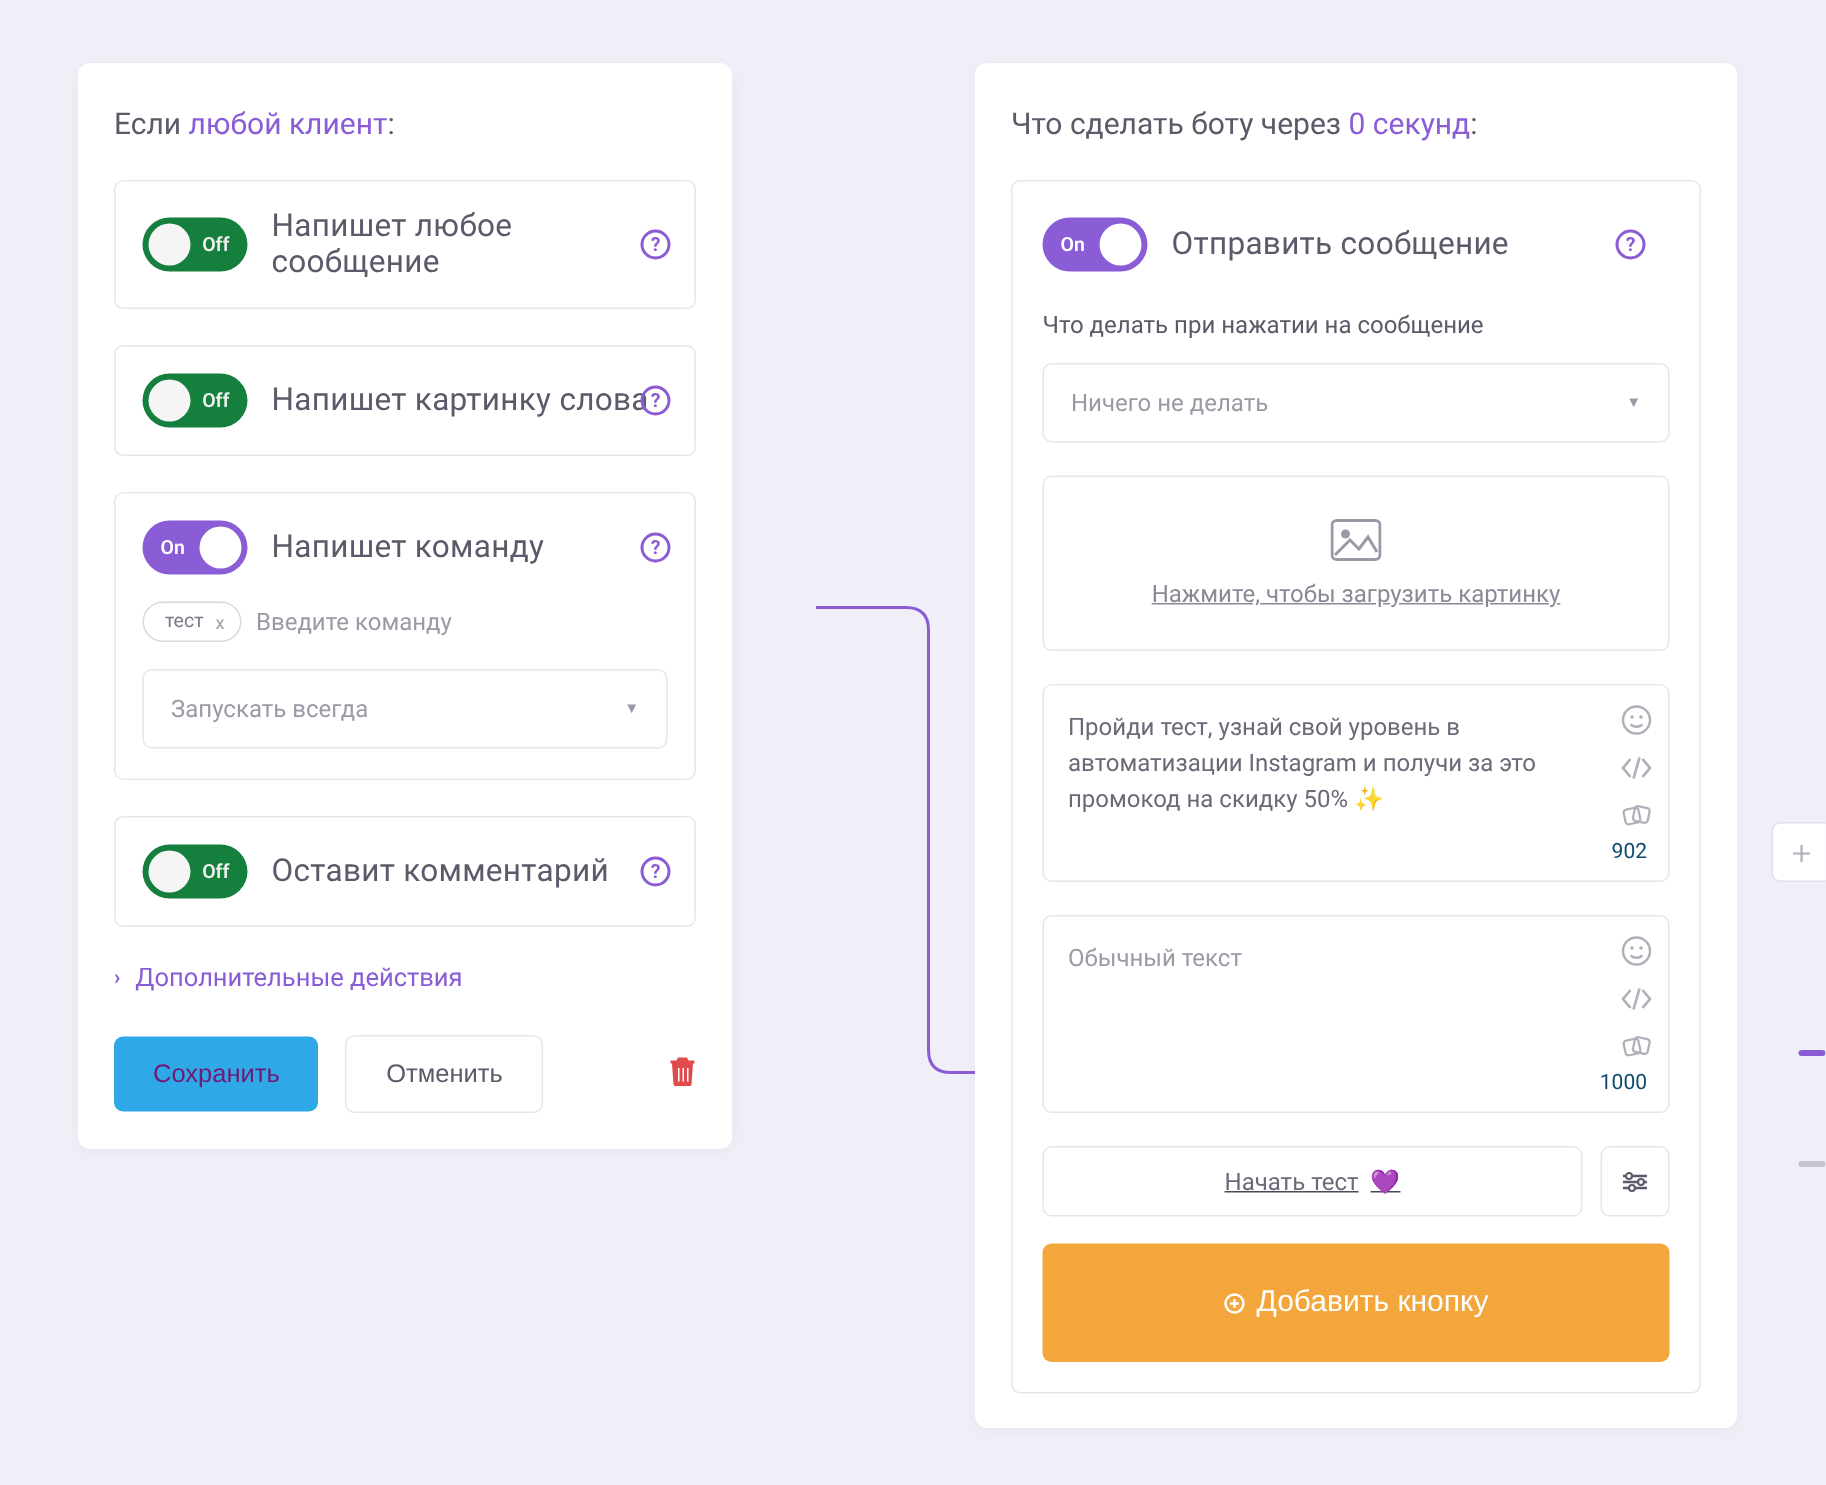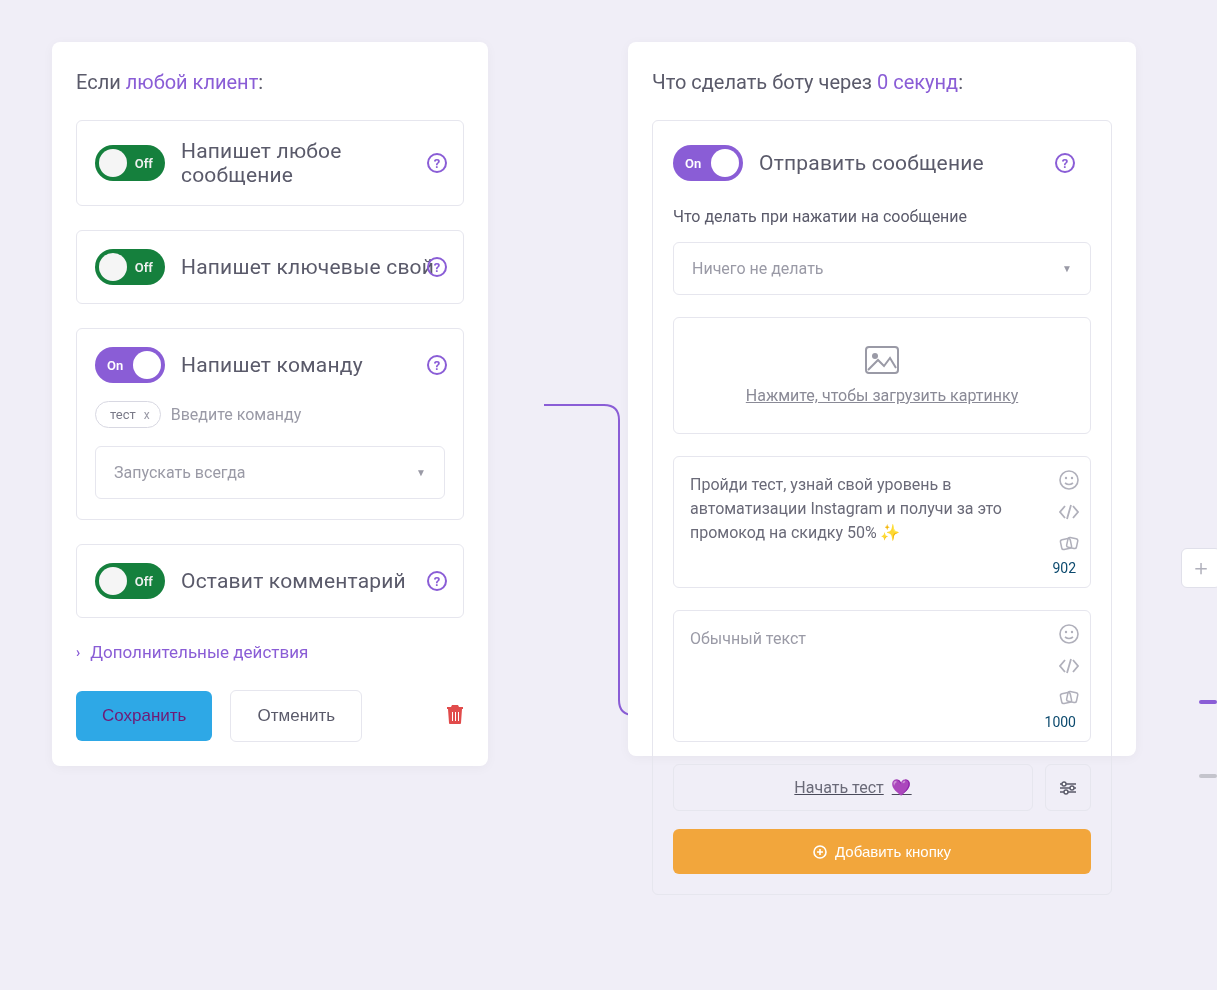--- a/index.html
+++ b/index.html
@@ -23,23 +23,23 @@
     box-shadow: 0 2px 12px rgba(0,0,0,0.04);
     padding: 28px 24px 24px 24px;
   }
   .panel-left {
     position: absolute;
     left: 52px; top: 42px;
     width: 436px;
   }
   .panel-right {
     position: absolute;
-    left: 628px; top: 42px;
+    left: 650px; top: 42px;
     width: 508px;
-    height: 714px;
+    height: 910px;
   }
   .header-line {
     font-size: 20px;
     color: #5a5a6a;
     margin-bottom: 26px;
     font-weight: 400;
   }
   .accent { color: #8a5dd6; }
   .toggle-row {
     border: 1px solid #e6e6ee;
@@ -147,21 +147,21 @@
     flex:1;border:1px solid #e6e6ee;border-radius:6px;
     padding:13px;text-align:center;color:#6a6a78;font-size:16px;
     display:flex;align-items:center;justify-content:center;gap:8px;
   }
   .cta-settings{
     width:46px;border:1px solid #e6e6ee;border-radius:6px;
     display:flex;align-items:center;justify-content:center;color:#6a6a78;font-size:18px;cursor:pointer;
   }
   .btn-add{
     background:#f2a63c;color:#fff;border:none;border-radius:6px;
-    padding:14px;width:100%;font-size:15px;cursor:pointer;
+    padding:28px;width:100%;font-size:20px;cursor:pointer;
     display:flex;align-items:center;justify-content:center;gap:8px;
   }
   .plus-handle{
     position:absolute;right:-4px;top:548px;width:40px;height:40px;
     background:#fff;border:1px solid #e0e0ea;border-radius:6px;
     display:flex;align-items:center;justify-content:center;color:#b0b0bb;font-size:22px;cursor:pointer;
   }
   .side-marks{position:absolute;right:0;top:700px;width:18px;height:22px;}
   .side-marks span{display:block;width:18px;height:4px;border-radius:2px;}
   .side-marks .m1{background:#8a5dd6;margin-bottom:70px;}
@@ -187,21 +187,21 @@
           <span>Off</span>
         </div>
       <div class="row-label">Напишет любое сообщение</div>
       <div class="help">?</div>
     </div>
 
     <div class="toggle-row">
       <div class="toggle toggle-off">
           <span>Off</span>
         </div>
-      <div class="row-label">Напишет ключевые свой</div>
+      <div class="row-label">Напишет картинку слова</div>
       <div class="help">?</div>
     </div>
 
     <div class="toggle-block">
       <div class="tg-head">
         <div class="toggle toggle-on">
             <span>On</span>
           </div>
         <div class="row-label">Напишет команду</div>
         <div class="help">?</div>

